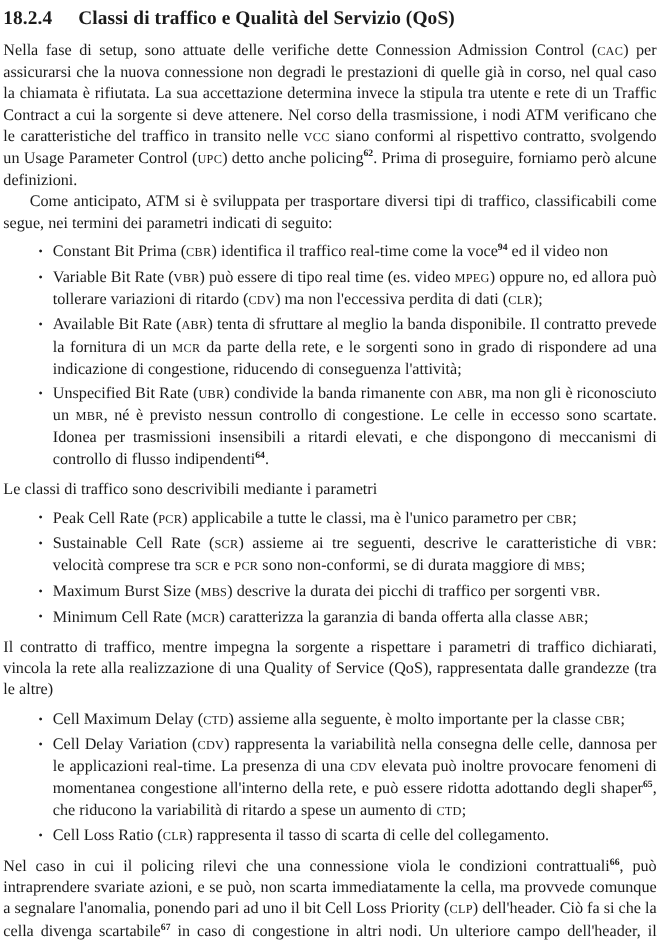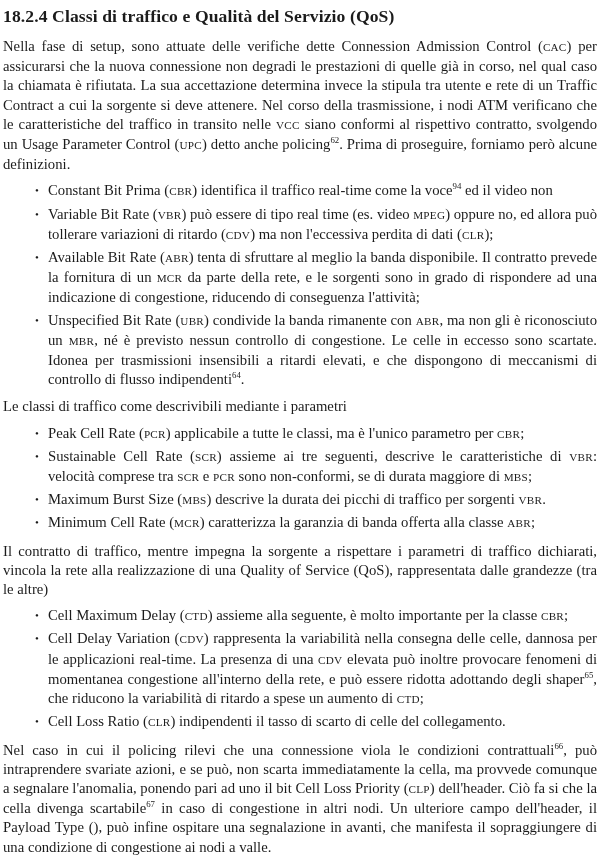--- a/index.html
+++ b/index.html
@@ -16,21 +16,21 @@
     line-height: 19.2px;
     padding: 3px 3px 0 3px;
   }
   h1.heading {
     font-size: 17.6px;
     line-height: 22px;
     font-weight: bold;
     margin: 2px 0 10px 0;
     letter-spacing: 0.1px;
   }
-  h1.heading .num { }
+  h1.heading .num { margin-right: 19px; }
   p.para {
     margin: 0;
     text-align: justify;
   }
   p.para.indent { text-indent: 24px; }
   ul.blist {
     list-style: none;
     margin: 7px 0 8px 0;
     padding: 0 0 0 45px;
   }
@@ -42,46 +42,47 @@
   ul.blist li::before {
     content: "\2022";
     position: absolute;
     left: -13px;
     top: 0;
     font-size: 11px;
   }
   .seg-n { }
   .seg-i { }
   .seg-c { font-size: 0.76em; letter-spacing: 0.25px; font-family: Liberation Serif, serif; }
-  .seg-s { vertical-align: super; font-size: 0.6em; line-height: 0; }
+  .seg-s { vertical-align: super; font-size: 0.6em; line-height: 0; font-weight: bold; }
 </style>
 </head>
 <body>
 
 <div class="page">
   <h1 class="heading">
     <span class="num">18.2.4</span>
     <span class="ttl">Classi di traffico e Qualità del Servizio (QoS)</span>
   </h1>
   <div id="content">
       <p class="para"><span class="seg-n">Nella fase di </span><span class="seg-i">setup</span><span class="seg-n">, sono attuate delle verifiche dette </span><span class="seg-i">Connession Admission Control</span><span class="seg-n"> (</span><span class="seg-c">CAC</span><span class="seg-n">) per assicurarsi che la nuova connessione non degradi le prestazioni di quelle già in corso, nel qual caso la chiamata è rifiutata. La sua accettazione determina invece la stipula tra utente e rete di un </span><span class="seg-i">Traffic Contract</span><span class="seg-n"> a cui la sorgente si deve attenere. Nel corso della trasmissione, i nodi ATM verificano che le caratteristiche del traffico in transito nelle </span><span class="seg-c">VCC</span><span class="seg-n"> siano conformi al rispettivo contratto, svolgendo un </span><span class="seg-i">Usage Parameter Control</span><span class="seg-n"> (</span><span class="seg-c">UPC</span><span class="seg-n">) detto anche </span><span class="seg-i">policing</span><span class="seg-s">62</span><span class="seg-n">. Prima di proseguire, forniamo però alcune definizioni.</span></p>
+      <p class="para indent"><span class="seg-n">Come anticipato, ATM si è sviluppata per trasportare diversi tipi di traffico, classificabili come segue, nei termini dei parametri indicati di seguito:</span></p>
       <ul class="blist">
         <li><span class="seg-i">Constant Bit Prima</span><span class="seg-n"> (</span><span class="seg-c">CBR</span><span class="seg-n">) identifica il traffico real-time come la voce</span><span class="seg-s">94</span><span class="seg-n"> ed il video non</span></li>
         <li><span class="seg-i">Variable Bit Rate</span><span class="seg-n"> (</span><span class="seg-c">VBR</span><span class="seg-n">) può essere di tipo real time (es. video </span><span class="seg-c">MPEG</span><span class="seg-n">) oppure no, ed allora può tollerare variazioni di ritardo (</span><span class="seg-c">CDV</span><span class="seg-n">) ma non l'eccessiva perdita di dati (</span><span class="seg-c">CLR</span><span class="seg-n">);</span></li>
         <li><span class="seg-i">Available Bit Rate</span><span class="seg-n"> (</span><span class="seg-c">ABR</span><span class="seg-n">) tenta di sfruttare al meglio la banda disponibile. Il contratto prevede la fornitura di un </span><span class="seg-c">MCR</span><span class="seg-n"> da parte della rete, e le sorgenti sono in grado di rispondere ad una indicazione di congestione, riducendo di conseguenza l'attività;</span></li>
         <li><span class="seg-i">Unspecified Bit Rate</span><span class="seg-n"> (</span><span class="seg-c">UBR</span><span class="seg-n">) condivide la banda rimanente con </span><span class="seg-c">ABR</span><span class="seg-n">, ma non gli è riconosciuto un </span><span class="seg-c">MBR</span><span class="seg-n">, né è previsto nessun controllo di congestione. Le celle in eccesso sono scartate. Idonea per trasmissioni insensibili a ritardi elevati, e che dispongono di meccanismi di controllo di flusso indipendenti</span><span class="seg-s">64</span><span class="seg-n">.</span></li>
       </ul>
-      <p class="para"><span class="seg-n">Le classi di traffico come descrivibili mediante i parametri</span></p>
+      <p class="para"><span class="seg-n">Le classi di traffico sono descrivibili mediante i parametri</span></p>
       <ul class="blist">
         <li><span class="seg-i">Peak Cell Rate</span><span class="seg-n"> (</span><span class="seg-c">PCR</span><span class="seg-n">) applicabile a tutte le classi, ma è l'unico parametro per </span><span class="seg-c">CBR</span><span class="seg-n">;</span></li>
         <li><span class="seg-i">Sustainable Cell Rate</span><span class="seg-n"> (</span><span class="seg-c">SCR</span><span class="seg-n">) assieme ai tre seguenti, descrive le caratteristiche di </span><span class="seg-c">VBR</span><span class="seg-n">: velocità comprese tra </span><span class="seg-c">SCR</span><span class="seg-n"> e </span><span class="seg-c">PCR</span><span class="seg-n"> sono non-conformi, se di durata maggiore di </span><span class="seg-c">MBS</span><span class="seg-n">;</span></li>
         <li><span class="seg-i">Maximum Burst Size</span><span class="seg-n"> (</span><span class="seg-c">MBS</span><span class="seg-n">) descrive la durata dei picchi di traffico per sorgenti </span><span class="seg-c">VBR</span><span class="seg-n">.</span></li>
         <li><span class="seg-i">Minimum Cell Rate</span><span class="seg-n"> (</span><span class="seg-c">MCR</span><span class="seg-n">) caratterizza la garanzia di banda offerta alla classe </span><span class="seg-c">ABR</span><span class="seg-n">;</span></li>
       </ul>
       <p class="para"><span class="seg-n">Il contratto di traffico, mentre impegna la sorgente a rispettare i parametri di traffico dichiarati, vincola la rete alla realizzazione di una </span><span class="seg-i">Quality of Service</span><span class="seg-n"> (QoS), rappresentata dalle grandezze (tra le altre)</span></p>
       <ul class="blist">
         <li><span class="seg-i">Cell Maximum Delay</span><span class="seg-n"> (</span><span class="seg-c">CTD</span><span class="seg-n">) assieme alla seguente, è molto importante per la classe </span><span class="seg-c">CBR</span><span class="seg-n">;</span></li>
         <li><span class="seg-i">Cell Delay Variation</span><span class="seg-n"> (</span><span class="seg-c">CDV</span><span class="seg-n">) rappresenta la variabilità nella consegna delle celle, dannosa per le applicazioni real-time. La presenza di una </span><span class="seg-c">CDV</span><span class="seg-n"> elevata può inoltre provocare fenomeni di momentanea congestione all'interno della rete, e può essere ridotta adottando degli </span><span class="seg-i">shaper</span><span class="seg-s">65</span><span class="seg-n">, che riducono la variabilità di ritardo a spese un aumento di </span><span class="seg-c">CTD</span><span class="seg-n">;</span></li>
-        <li><span class="seg-i">Cell Loss Ratio</span><span class="seg-n"> (</span><span class="seg-c">CLR</span><span class="seg-n">) indipendenti il tasso di scarto di celle del collegamento.</span></li>
+        <li><span class="seg-i">Cell Loss Ratio</span><span class="seg-n"> (</span><span class="seg-c">CLR</span><span class="seg-n">) rappresenta il tasso di scarta di celle del collegamento.</span></li>
       </ul>
       <p class="para"><span class="seg-n">Nel caso in cui il policing rilevi che una connessione viola le condizioni contrattuali</span><span class="seg-s">66</span><span class="seg-n">, può intraprendere svariate azioni, e se può, non scarta immediatamente la cella, ma provvede comunque a segnalare l'anomalia, ponendo pari ad uno il bit </span><span class="seg-i">Cell Loss Priority</span><span class="seg-n"> (</span><span class="seg-c">CLP</span><span class="seg-n">) dell'header. Ciò fa si che la cella divenga </span><span class="seg-i">scartabile</span><span class="seg-s">67</span><span class="seg-n"> in caso di congestione in altri nodi. Un ulteriore campo dell'header, il </span><span class="seg-i">Payload Type</span><span class="seg-n"> (</span><span class="seg-n">), può infine ospitare una </span><span class="seg-i">segnalazione in avanti</span><span class="seg-n">, che manifesta il sopraggiungere di una condizione di congestione ai nodi a valle.</span></p>
     </div>
 </div>
 
 </body></html>

